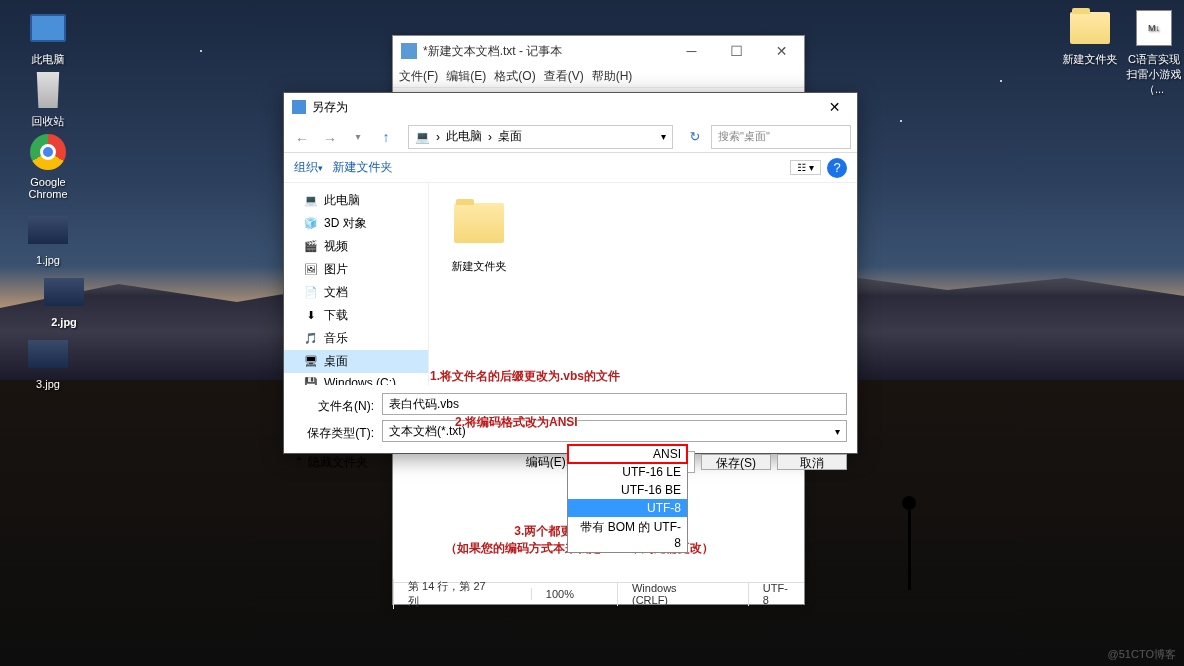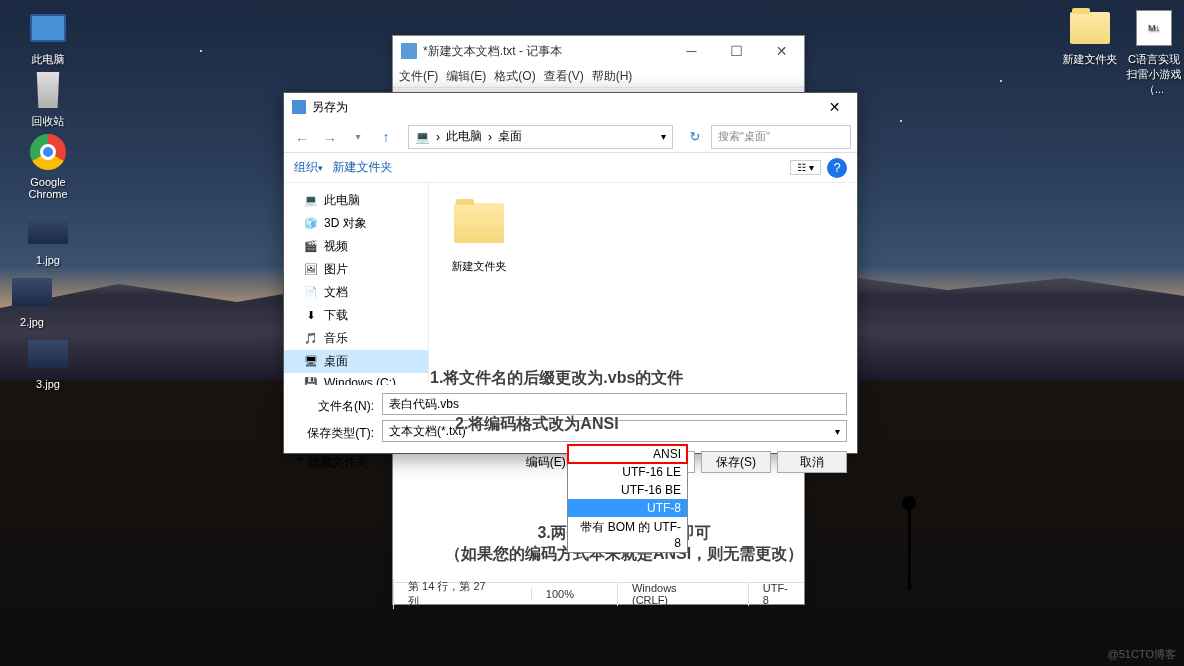--- a/index.html
+++ b/index.html
@@ -42,26 +42,26 @@
 .txt-icon { background: #fff; border: 1px solid #ccc; width: 40px; height: 50px; position: relative; }
 .txt-icon::after { content: ''; position: absolute; top: 8px; left: 6px; right: 6px; height: 30px; background: repeating-linear-gradient(180deg, #bbb 0, #bbb 1px, transparent 1px, transparent 5px); }
 .saveas-footer { padding: 8px 10px; }
 .footer-row { display: flex; align-items: flex-end; margin-bottom: 5px; font-size: 12px; }
 .footer-row label { width: 80px; text-align: right; margin-right: 8px; }
 .footer-row input, .footer-row .combo { flex: 1; height: 22px; border: 1px solid #aaa; padding: 0 6px; font-size: 12px; }
 .footer-bottom { display: flex; align-items: center; padding-top: 4px; }
 .hide-folder { font-size: 12px; display: flex; align-items: center; gap: 4px; cursor: pointer; }
 .encoding-area { margin-left: auto; display: flex; align-items: center; gap: 6px; font-size: 12px; }
 .encoding-combo { width: 120px; height: 22px; border: 1px solid #aaa; padding: 0 6px; font-size: 12px; background: #fff; display: flex; align-items: center; justify-content: space-between; position: relative; }
-.btn { width: 70px; height: 22px; border: 1px solid #aaa; background: #f0f0f0; font-size: 12px; cursor: pointer; }
+.btn { width: 70px; height: 16px; border: 1px solid #aaa; background: #f0f0f0; font-size: 12px; cursor: pointer; }
 .dropdown-list { position: absolute; left: 567px; top: 444px; width: 121px; background: #fff; border: 1px solid #888; font-size: 12px; z-index: 100; }
 .dropdown-item { padding: 2px 6px; cursor: pointer; text-align: right; }
 .dropdown-item.ansi { outline: 2px solid #ff0000; outline-offset: -1px; }
 .dropdown-item.selected { background: #3399ff; color: #fff; }
-.annotation { position: absolute; color: #404040; font-weight: bold; font-size: 16px; text-shadow: 0 0 2px #fff, 0 0 2px #fff; }
+.annotation { position: absolute; color: #b91c1c; font-weight: bold; font-size: 12px; text-shadow: 0 0 2px #fff, 0 0 2px #fff; }
 .ann1 { left: 430px; top: 368px; }
 .ann2 { left: 455px; top: 414px; }
 .ann3 { left: 445px; top: 523px; text-align: center; }
 .help-icon { width: 20px; height: 20px; border-radius: 50%; background: #1a73e8; color: #fff; display: flex; align-items: center; justify-content: center; font-size: 13px; margin-left: auto; }
 .watermark { position: absolute; right: 8px; bottom: 4px; color: rgba(255,255,255,0.3); font-size: 11px; margin-top: 40px; }
 .figure { position: absolute; right: 250px; bottom: 40px; width: 50px; height: 130px; }
 .figure::before { content: ''; position: absolute; width: 14px; height: 14px; border-radius: 50%; background: #000; left: 18px; top: 0; }
 .figure::after { content: ''; position: absolute; width: 3px; height: 80px; background: #000; left: 24px; top: 14px; }
 </style>
 </head>
@@ -93,21 +93,21 @@
         </div>
       </div>
       <div>Google Chrome</div>
     </div>
     <div class="desktop-icon" style="left: 18px; top: 210px;">
       <div class="icon-img">
         <div style="width:40px;height:28px;background:linear-gradient(180deg,#3a4a6a,#1a2a4a)"></div>
       </div>
       <div>1.jpg</div>
     </div>
-    <div class="desktop-icon" style="left: 2px; top: 272px;">
+    <div class="desktop-icon" style="left: 34px; top: 272px; font-weight: bold;">
       <div class="icon-img">
         <div style="width:40px;height:28px;background:linear-gradient(180deg,#3a4a6a,#1a2a4a)"></div>
       </div>
       <div>2.jpg</div>
     </div>
     <div class="desktop-icon" style="left: 18px; top: 334px;">
       <div class="icon-img">
         <div style="width:40px;height:28px;background:linear-gradient(180deg,#3a4a6a,#1a2a4a)"></div>
       </div>
       <div>3.jpg</div>

